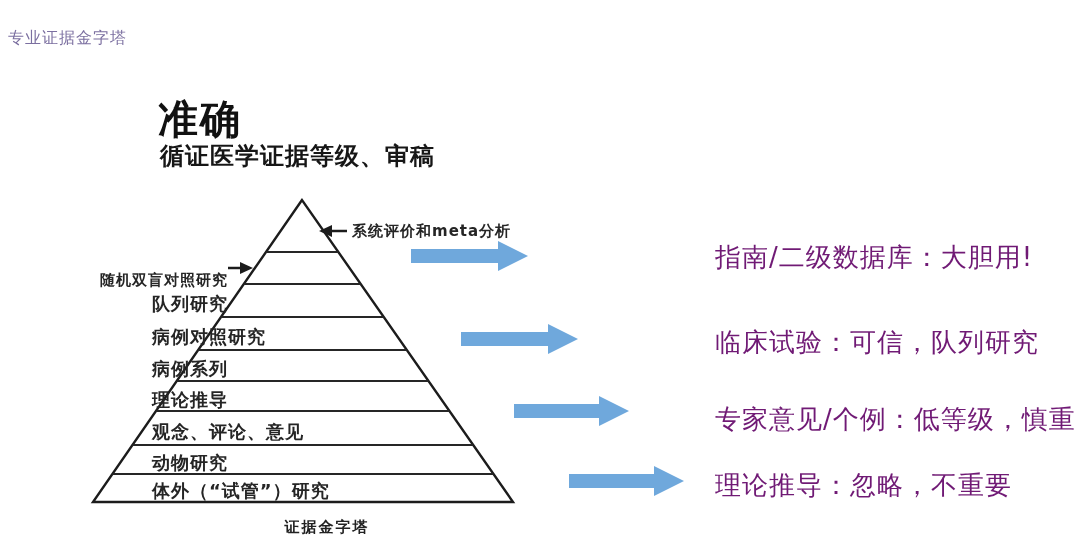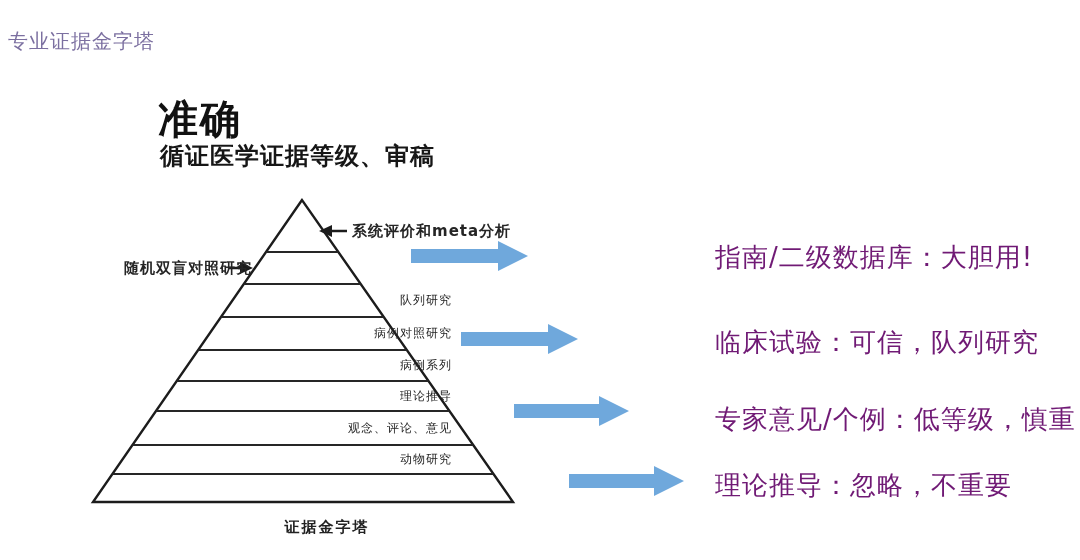--- a/index.html
+++ b/index.html
@@ -9,21 +9,21 @@
     height: 560px;
     background: #ffffff;
     overflow: hidden;
     font-family: "DejaVu Sans", "Liberation Sans", sans-serif;
     color: #1e1e1e;
   }
   .abs { position: absolute; }
 
   .page-header {
     left: 8px; top: 28px;
-    font-size: 20px;
+    font-size: 16px;
     letter-spacing: 1px;
     color: #7b6fa0;
   }
   .title-main {
     left: 158px; top: 92px;
     font-size: 40px;
     font-weight: 800;
     color: #111111;
     letter-spacing: 2px;
   }
@@ -33,23 +33,23 @@
     font-weight: 600;
     color: #161616;
     letter-spacing: 1px;
   }
 
   svg.diagram { position: absolute; left: 0; top: 0; }
 
   .level-label {
     left: 152px;
     width: 300px;
-    text-align: right;
-    font-size: 12px;
-    font-weight: 400;
+    text-align: left;
+    font-size: 18px;
+    font-weight: 700;
     color: #252525;
     letter-spacing: 1px;
   }
   .ext-label {
     font-size: 15px;
     font-weight: 700;
     color: #252525;
     letter-spacing: 1px;
     white-space: nowrap;
   }
@@ -116,28 +116,29 @@
       <polygon points="253,268 240,262 240,274" fill="#1c1c1c"></polygon>
     </g>
 
     <polygon points="411,249 498,249 498,241 528,256 498,271 498,263 411,263" fill="#6FA8DC"></polygon>
     <polygon points="461,332 548,332 548,324 578,339 548,354 548,346 461,346" fill="#6FA8DC"></polygon>
     <polygon points="514,404 599,404 599,396 629,411 599,426 599,418 514,418" fill="#6FA8DC"></polygon>
     <polygon points="569,474 654,474 654,466 684,481 654,496 654,488 569,488" fill="#6FA8DC"></polygon>
   </svg>
 
   <div class="abs ext-label" style="left:352px; top:222px;">系统评价和meta分析</div>
-  <div class="abs ext-label" style="left:100px; top:259px;margin-left:24px;">随机双盲对照研究</div>
+  <div class="abs ext-label" style="left:100px; top:271px;">随机双盲对照研究</div>
 
   <div class="abs level-label" style="top:292px;">队列研究</div>
   <div class="abs level-label" style="top:325px;">病例对照研究</div>
   <div class="abs level-label" style="top:357px;">病例系列</div>
   <div class="abs level-label" style="top:388px;">理论推导</div>
   <div class="abs level-label" style="top:420px;">观念、评论、意见</div>
   <div class="abs level-label" style="top:451px;">动物研究</div>
+  <div class="abs level-label" style="top:479px;">体外（“试管”）研究</div>
 
   <div class="abs pyramid-caption">证据金字塔</div>
 
   <div class="abs annotation a1">指南/二级数据库：大胆用!</div>
   <div class="abs annotation a2">临床试验：可信，队列研究</div>
   <div class="abs annotation a3">专家意见/个例：低等级，慎重</div>
   <div class="abs annotation a4">理论推导：忽略，不重要</div>
 
 </div>
 

